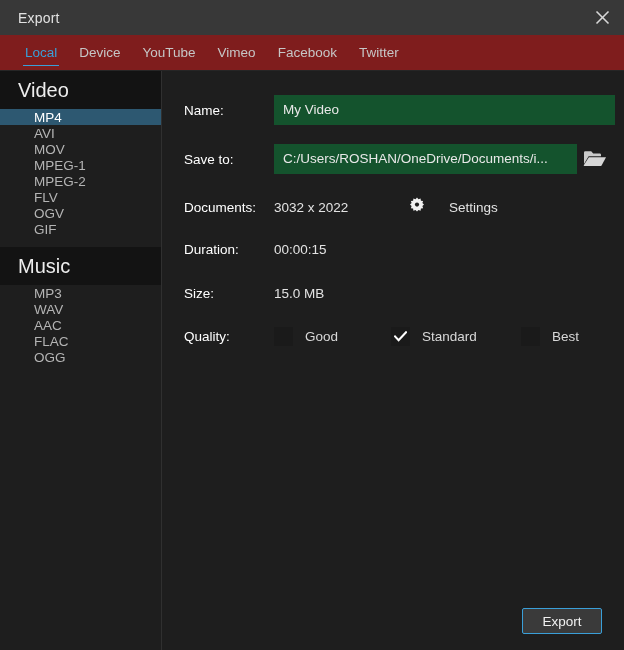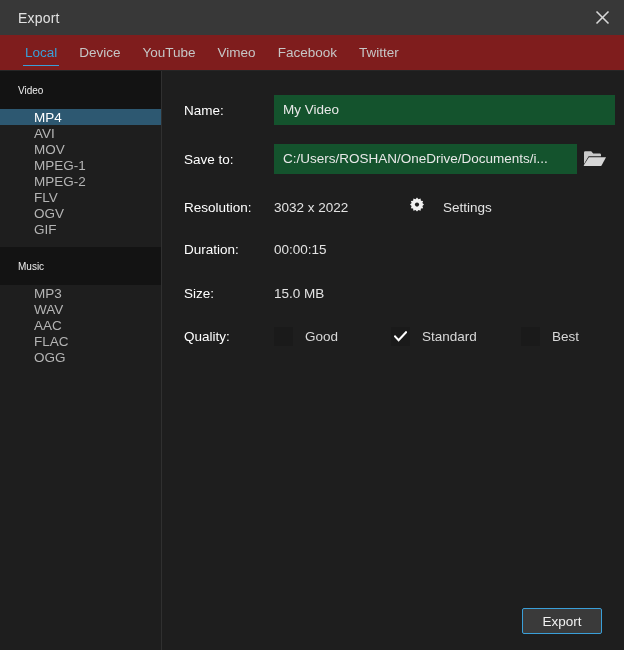--- a/index.html
+++ b/index.html
@@ -93,21 +93,21 @@
     padding-top: 0;
     overflow: hidden;
   }
   .group-header {
     height: 38px;
     display: flex;
     align-items: center;
     padding-left: 18px;
     background: #131313;
     color: #ededed;
-    font-size: 10px;
+    font-size: 20px;
   }
   .fmt-item {
     height: 16px;
     display: flex;
     align-items: center;
     padding-left: 34px;
     color: #b4b4b4;
     font-size: 13.5px;
     cursor: pointer;
   }
@@ -162,21 +162,21 @@
     align-items: center;
     justify-content: center;
     cursor: pointer;
   }
 
   .settings-btn {
     position: absolute;
     left: 225px;
     display: flex;
     align-items: center;
-    gap: 18px;
+    gap: 24px;
     cursor: pointer;
   }
   .settings-label {
     color: #e3e3e3;
     font-size: 13.5px;
   }
 
   
   .checkbox {
     width: 19px;
@@ -280,21 +280,21 @@
         <input class="text-input" style="width: 303px;" value="C:/Users/ROSHAN/OneDrive/Documents/i...">
         <div class="folder-btn">
           <svg width="24" height="20" viewBox="0 0 24 20" aria-hidden="true">
             <path d="M1 4.5 A1.2 1.2 0 0 1 2.2 3.3 H8.2 L10.2 5.6 H16.8 A1.2 1.2 0 0 1 18 6.8 V8.2 H5.6 L1 16 Z" fill="#cacaca"></path>
             <path d="M5.9 9.3 H23 L18.6 17.4 A1 1 0 0 1 17.8 17.9 H1.4 A0.6 0.6 0 0 1 0.9 17 Z" fill="#d6d6d6"></path>
           </svg>
         </div>
       </div>
 
       <div class="form-row" style="top:121px">
-        <span class="field-label">Resolution:</span>
+        <span class="field-label">Documents:</span>
         <span class="value-text">3032 x 2022</span>
         <div class="settings-btn">
           <span>
             <svg width="16" height="16" viewBox="0 0 16 16" aria-hidden="true">
               <path fill="#f0f0f0" d="M8 0.6 L9.5 2.2 L11.6 1.5 L11.9 3.7 L14.1 4 L13.4 6.1 L15 7.6 L13.4 9.1 L14.1 11.2 L11.9 11.5 L11.6 13.7 L9.5 13 L8 14.6 L6.5 13 L4.4 13.7 L4.1 11.5 L1.9 11.2 L2.6 9.1 L1 7.6 L2.6 6.1 L1.9 4 L4.1 3.7 L4.4 1.5 L6.5 2.2 Z"></path>
               <circle cx="8" cy="7.6" r="2.1" fill="#1e1e1e"></circle>
             </svg>
           </span>
           <span class="settings-label">Settings</span>
         </div>

